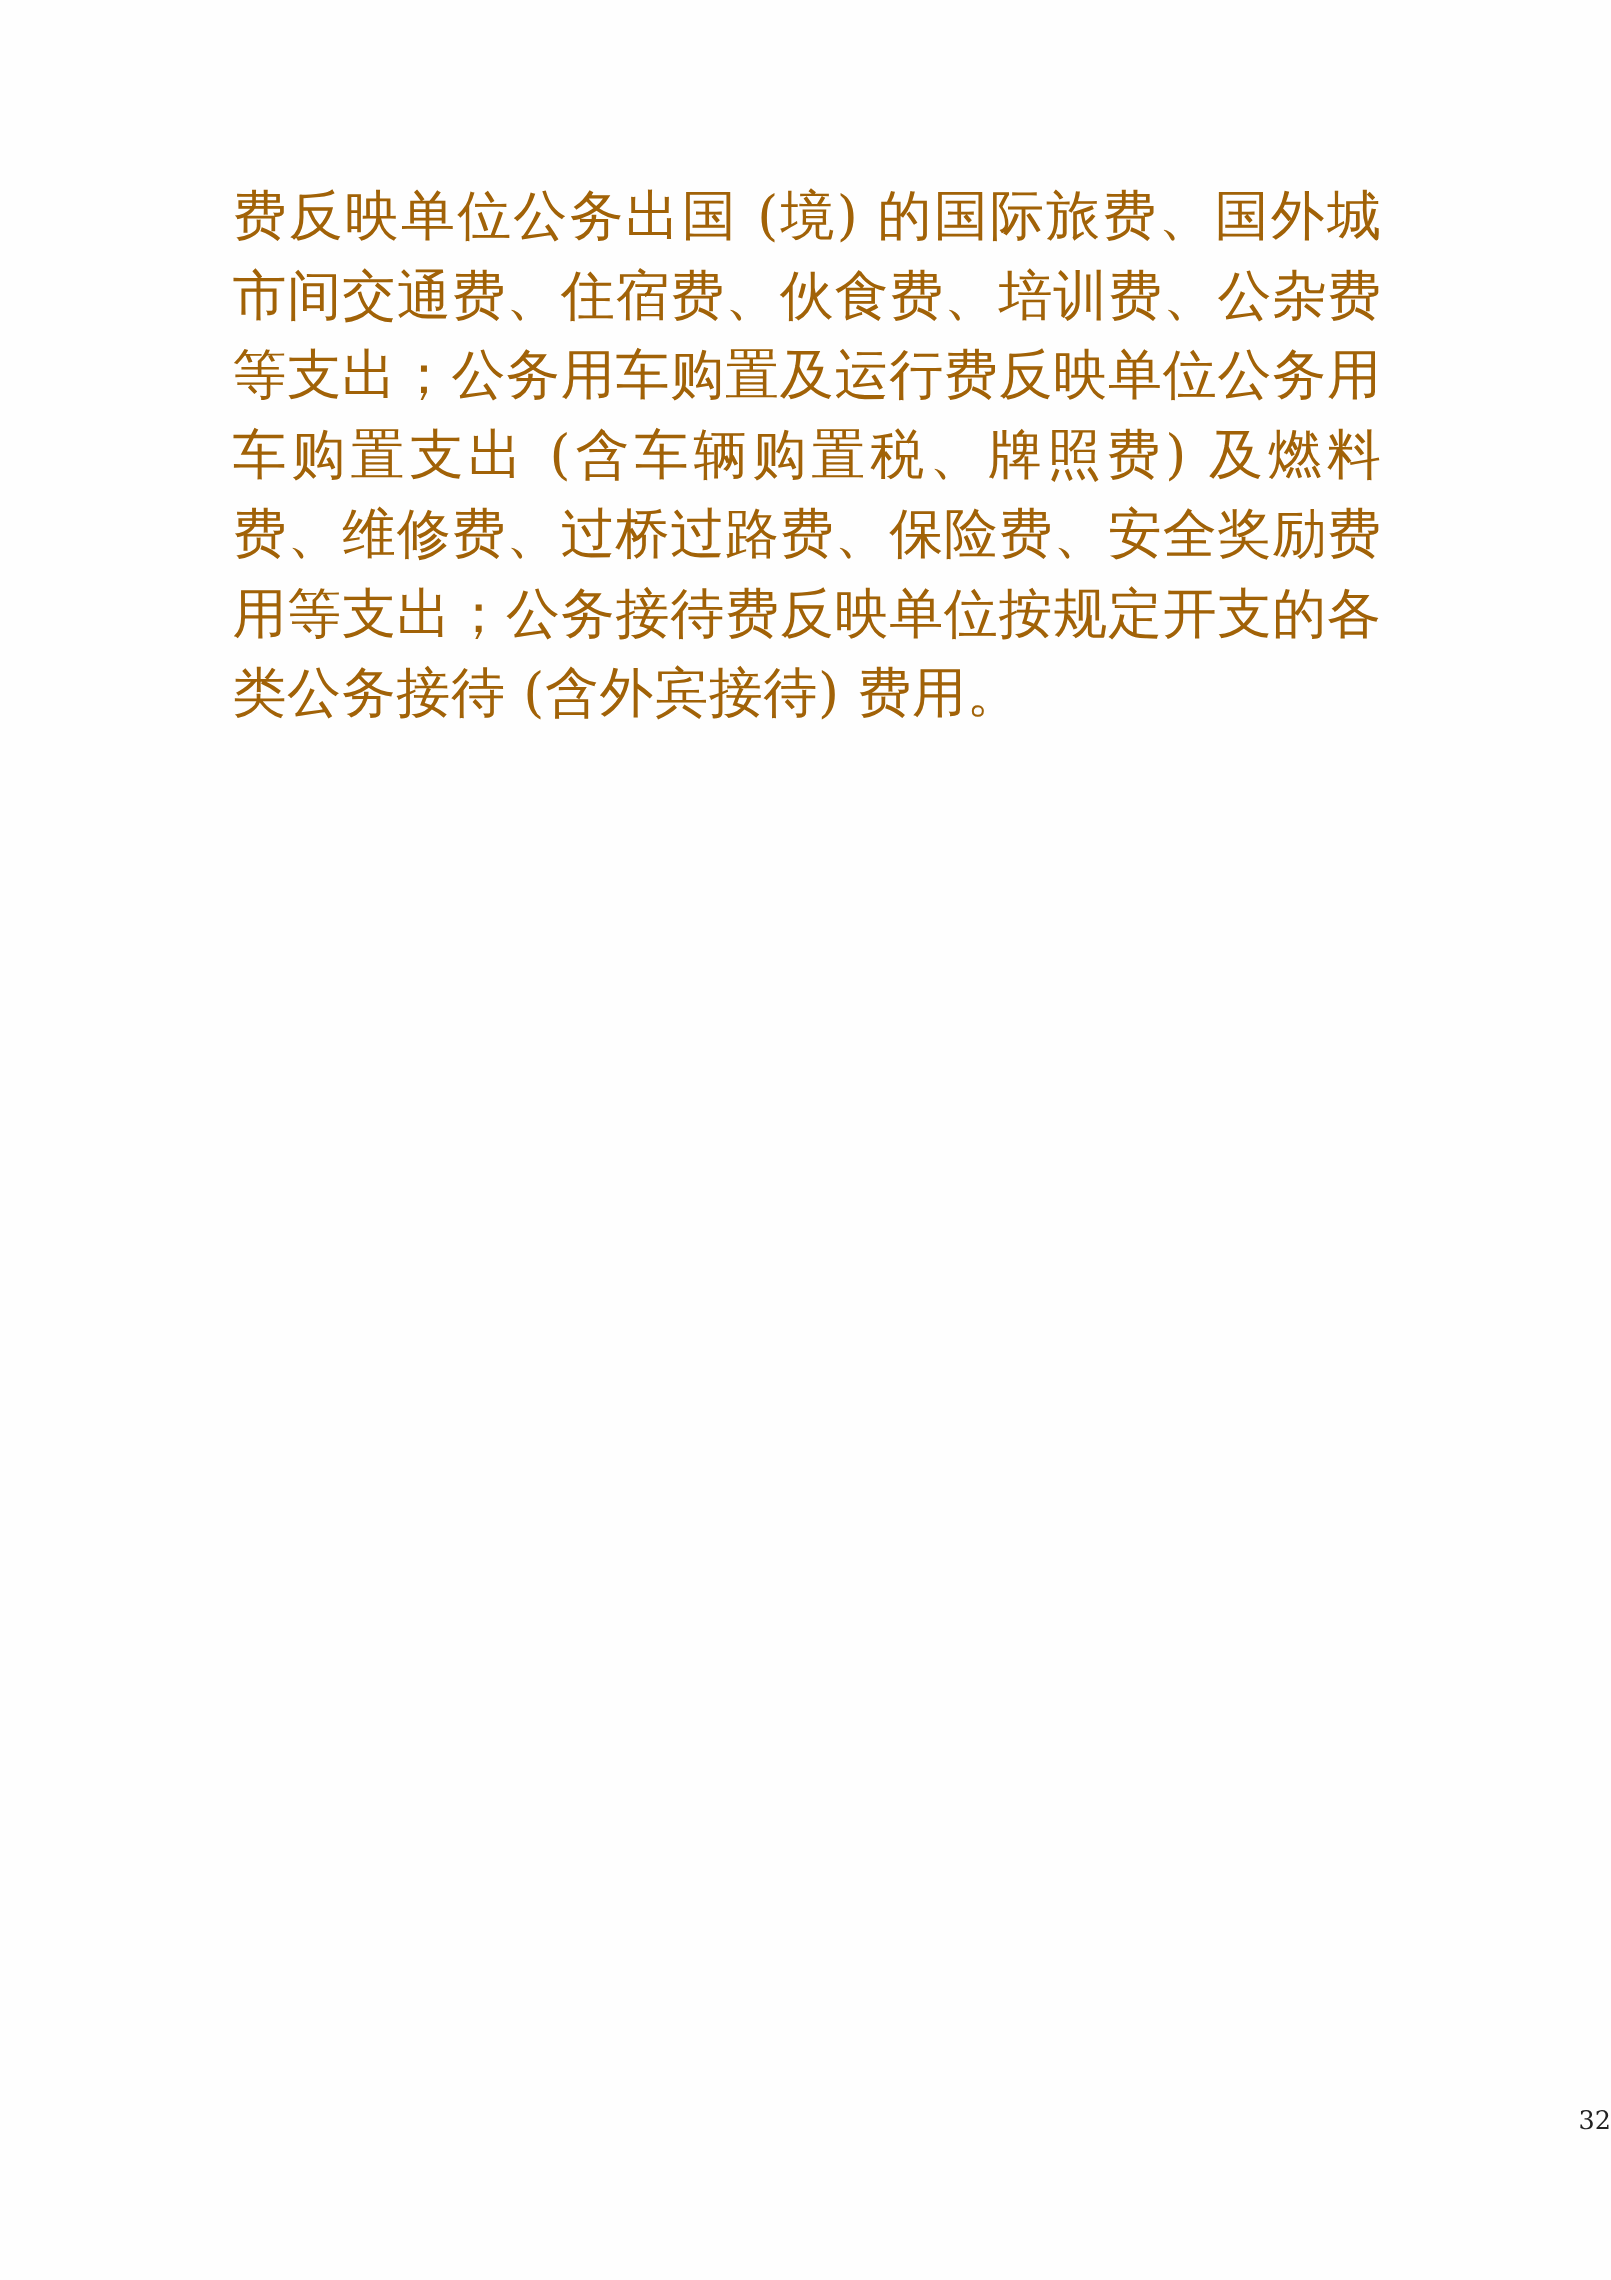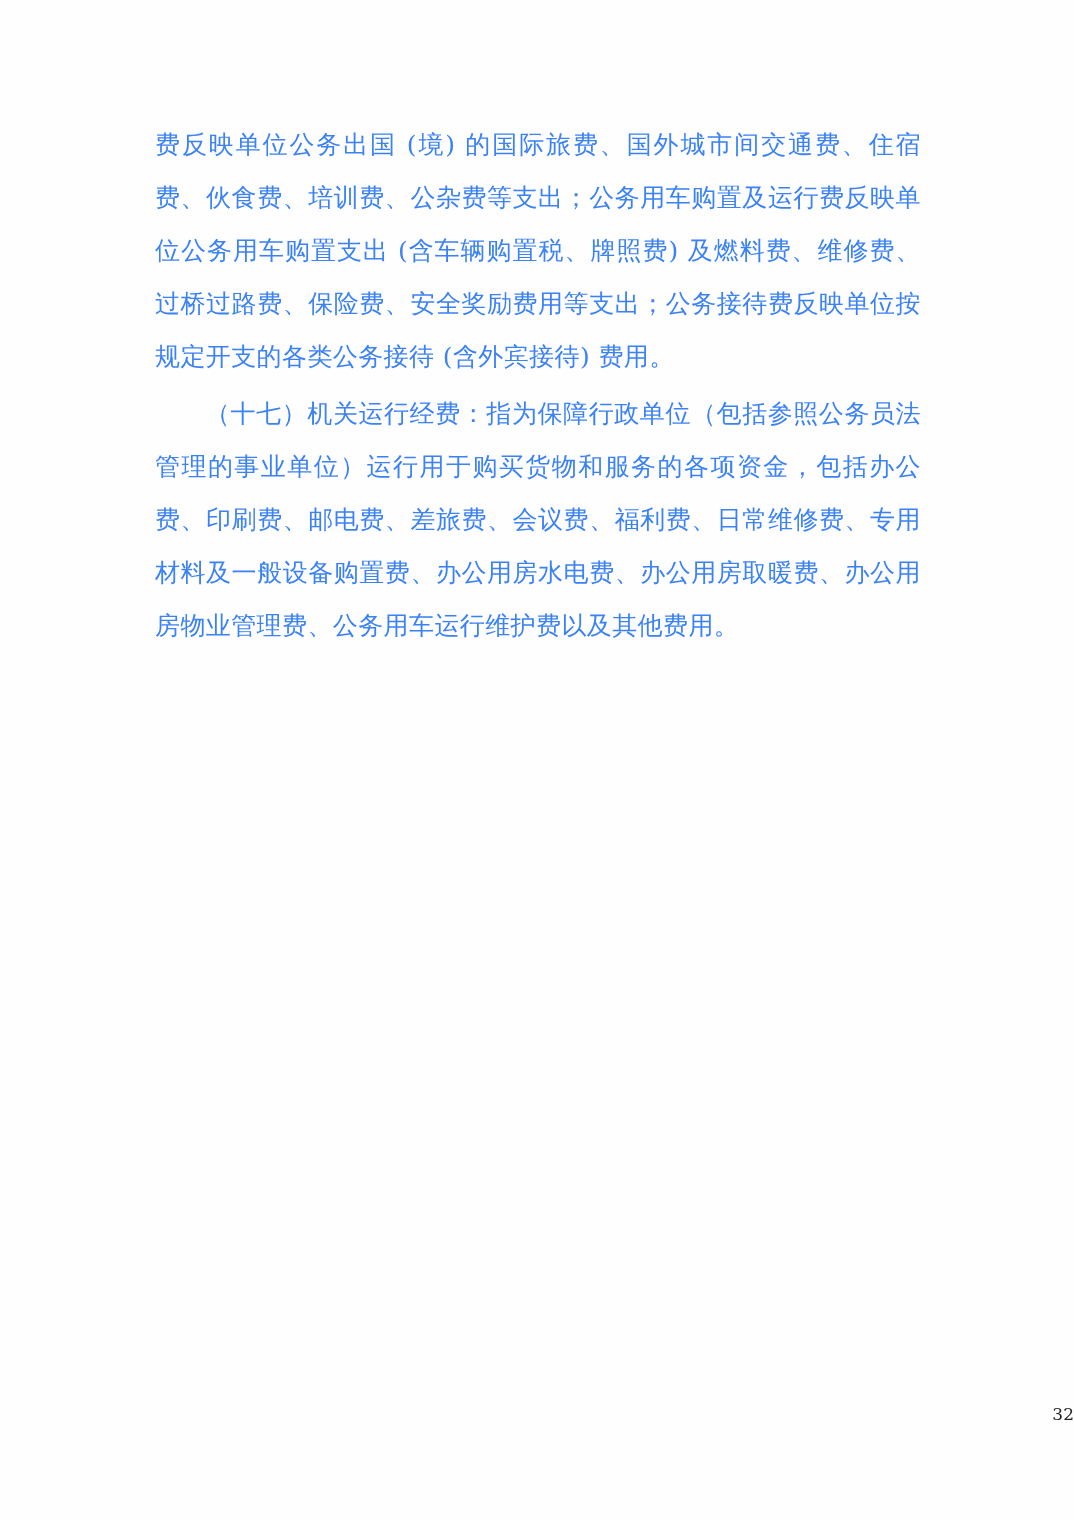--- a/index.html
+++ b/index.html
@@ -21,27 +21,27 @@
     inset: 0;
     background: #fefefe;
   }
   .content {
     position: absolute;
     top: 118px;
     left: 155px;
     width: 766px;
   }
   .para {
-    font-size: 25px;
+    font-size: 36px;
     line-height: 53px;
     letter-spacing: 0.4px;
     text-align: justify;
     text-justify: inter-character;
     margin: 0;
-    color: #3b82f6;
+    color: #a16207;
   }
   .para + .para {
     margin-top: 4px;
   }
   .indent {
     text-indent: 2em;
   }
   .page-number {
     position: absolute;
     top: 1404px;
@@ -52,16 +52,15 @@
     font-family: "DejaVu Serif", "Liberation Serif", serif;
     color: #222222;
   }
 </style>
 </head>
 <body>
 
 <div class="page">
   <div class="content">
     <p class="para">费反映单位公务出国 (境) 的国际旅费、国外城市间交通费、住宿费、伙食费、培训费、公杂费等支出；公务用车购置及运行费反映单位公务用车购置支出 (含车辆购置税、牌照费) 及燃料费、维修费、过桥过路费、保险费、安全奖励费用等支出；公务接待费反映单位按规定开支的各类公务接待 (含外宾接待) 费用。</p>
-    <p class="para indent">（十七）机关运行经费：指为保障行政单位（包括参照公务员法管理的事业单位）运行用于购买货物和服务的各项资金，包括办公费、印刷费、邮电费、差旅费、会议费、福利费、日常维修费、专用材料及一般设备购置费、办公用房水电费、办公用房取暖费、办公用房物业管理费、公务用车运行维护费以及其他费用。</p>
   </div>
   <div class="page-number">32</div>
 </div>
 
 </body></html>

